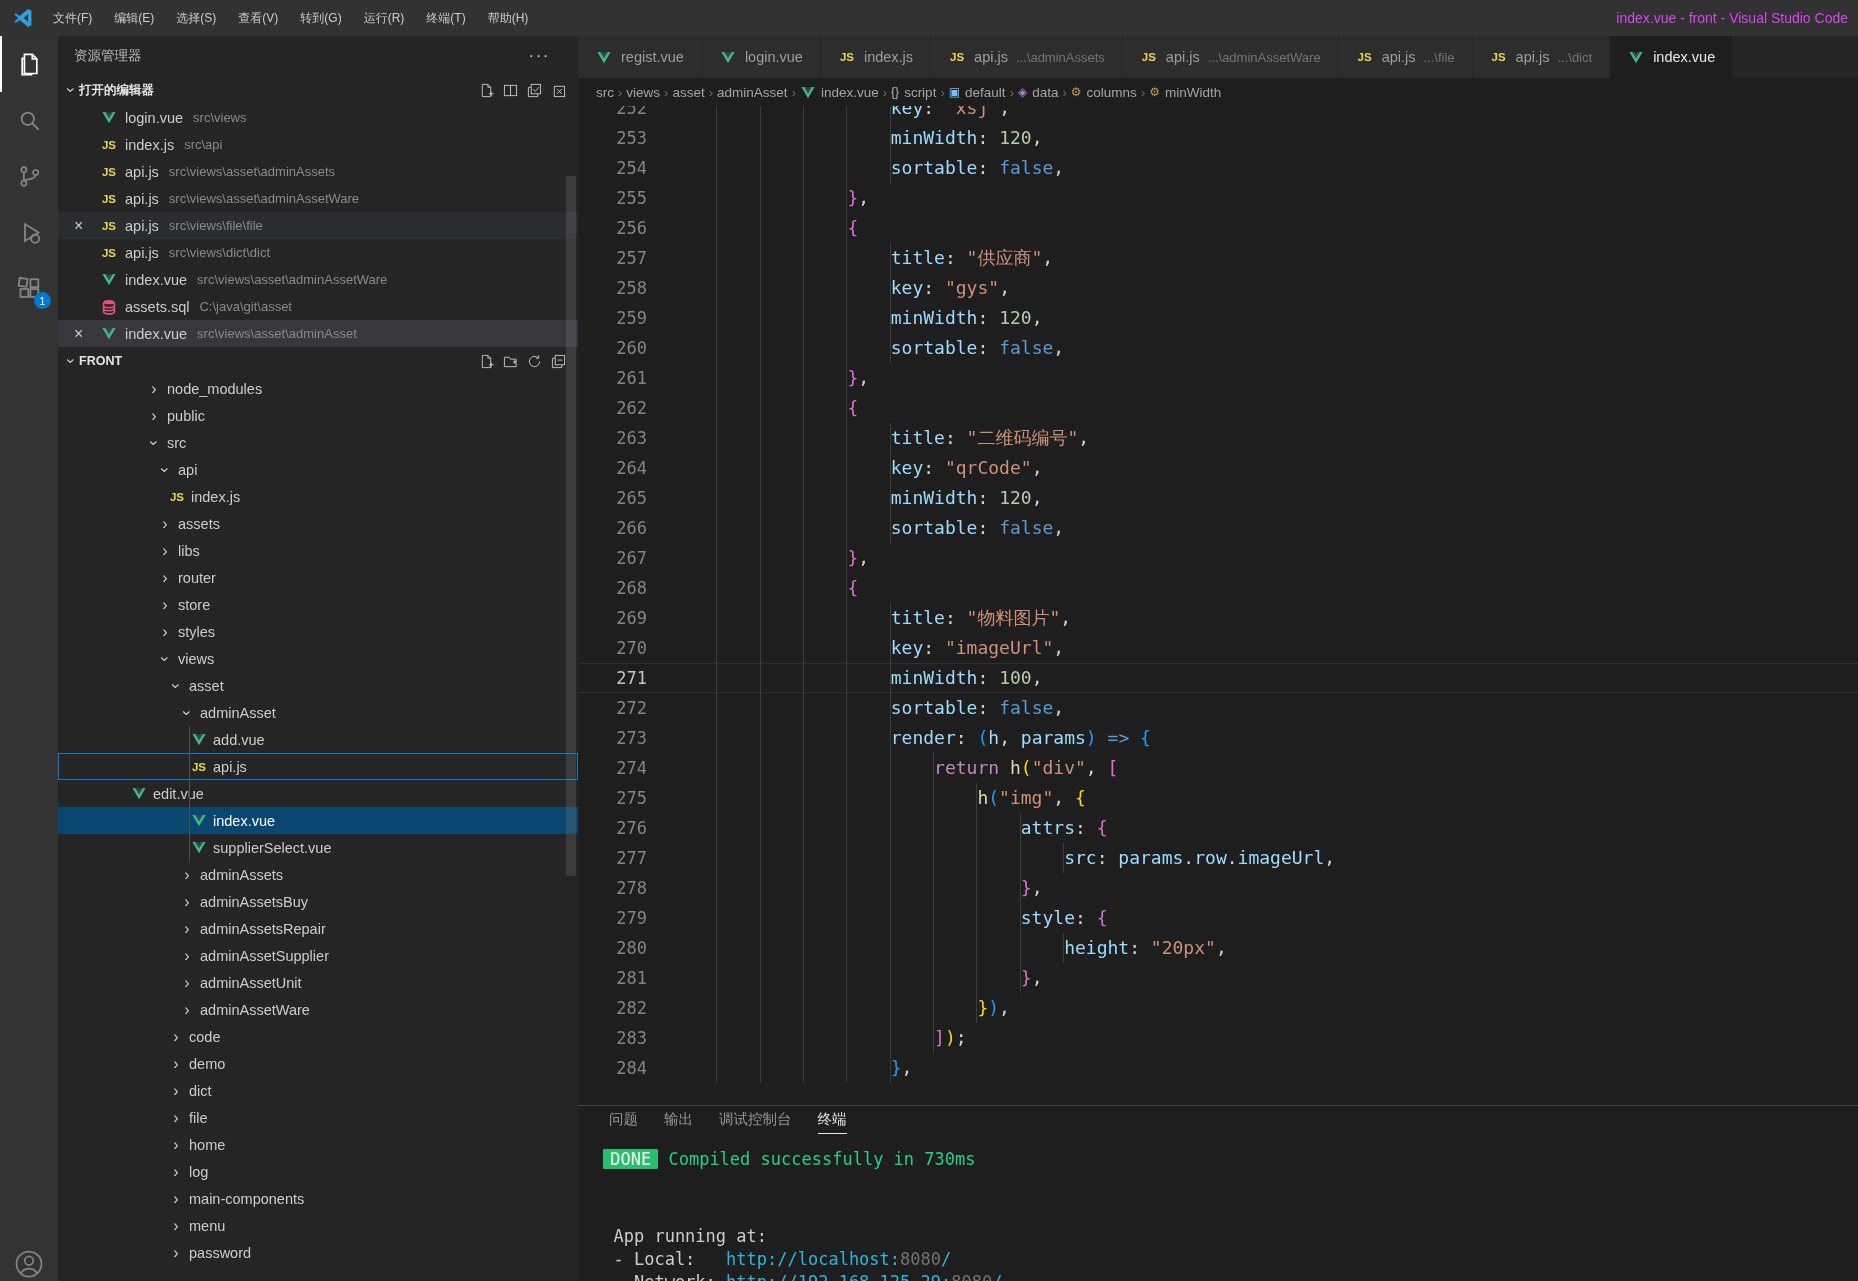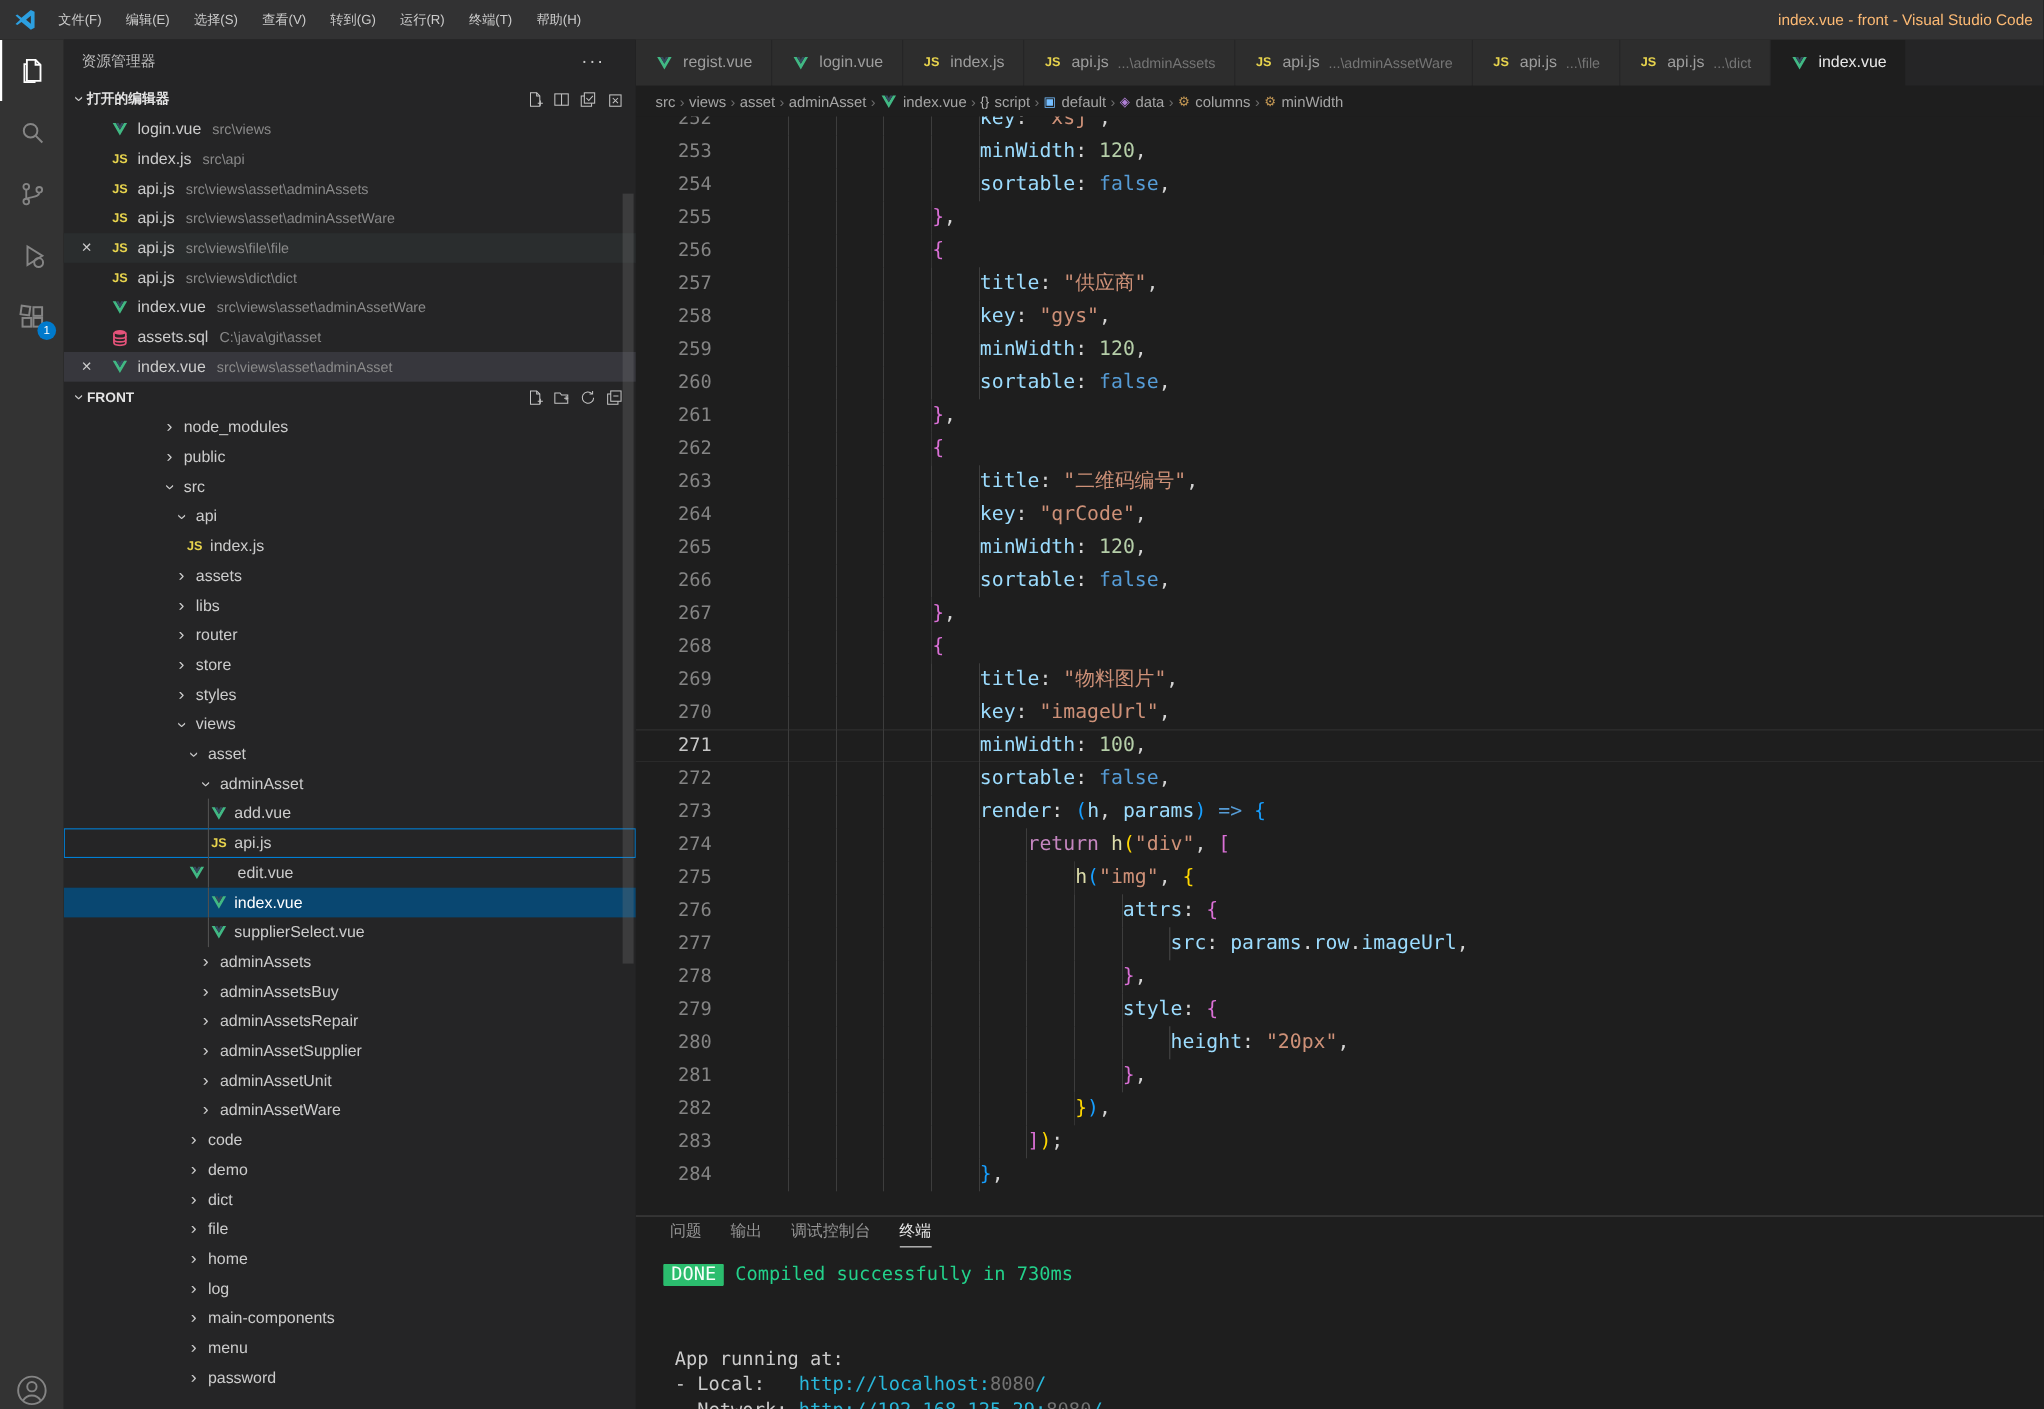--- a/index.html
+++ b/index.html
@@ -3,21 +3,21 @@
 <meta charset="utf-8">
 <style>
   html,body{margin:0;padding:0;background:#111}
   *{box-sizing:border-box}
   #root{width:1858px;height:1281px;position:relative;background:#1e1e1e;
         font-family:"Liberation Sans",sans-serif;color:#ccc;overflow:hidden;cursor:default}
   
   .titlebar{height:36px;background:#323233;display:flex;align-items:center;position:relative;flex:none}
   .logo{margin:0 8px 0 12px;display:flex;align-items:center}
   .menu-item{padding:0 11px;font-size:12px;color:#cccccc;height:36px;line-height:36px}
-  .win-title{position:absolute;right:10px;font-size:14px;color:#fdba74;white-space:nowrap}
+  .win-title{position:absolute;right:10px;font-size:14px;color:#d946ef;white-space:nowrap}
   
   .main{display:flex;height:1245px}
   .activitybar{width:58px;background:#333333;position:relative;flex:none}
   .act-item{height:56px;display:flex;align-items:center;justify-content:center;color:#858585;position:relative}
   .act-item.active{color:#ffffff;box-shadow:inset 2px 0 0 #ffffff}
   .act-badge{position:absolute;right:7px;bottom:7px;background:#007acc;color:#fff;border-radius:50%;
              width:17px;height:17px;font-size:10.5px;display:flex;align-items:center;justify-content:center}
   .act-bottom{position:absolute;bottom:-12px;left:0;width:58px;height:58px;display:flex;align-items:center;justify-content:center;color:#858585}
   
   .sidebar{width:520px;background:#252526;flex:none;position:relative;overflow:hidden}
@@ -374,21 +374,21 @@
               </svg>
             </span>
             <span class="lbl">add.vue</span>
           </div>
           <div class="tree-row foc guide" style="padding-left: 132px;">
             <span class="fic">
               <span class="js-ic">JS</span>
             </span>
             <span class="lbl">api.js</span>
           </div>
-          <div class="tree-row guide" style="padding-left: 112px; gap: 23px;">
+          <div class="tree-row guide" style="padding-left: 72px;">
             <span class="fic">
               <svg width="16" height="15" viewBox="0 0 16 16">
                 <path d="M1 2h3l4 6.5L12 2h3L8 14z" fill="#41b883"></path>
                 <path d="M4.3 2h2.4L8 4.6 9.3 2h2.4L8 8.6z" fill="#35495e"></path>
               </svg>
             </span>
             <span class="lbl">edit.vue</span>
           </div>
           <div class="tree-row sel guide" style="padding-left: 132px;">
             <span class="fic">

